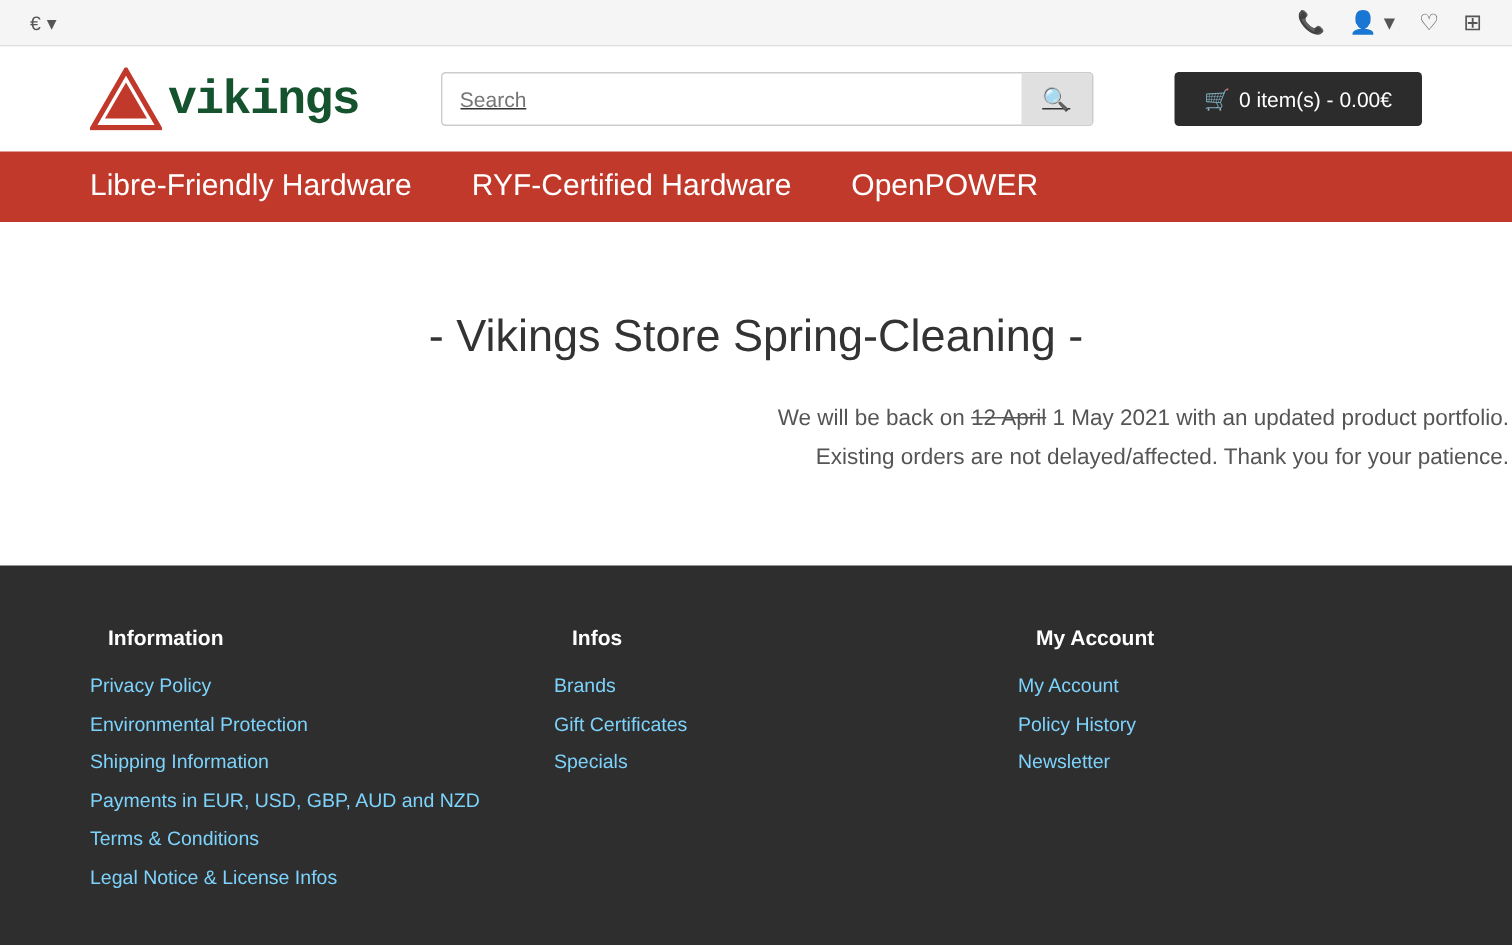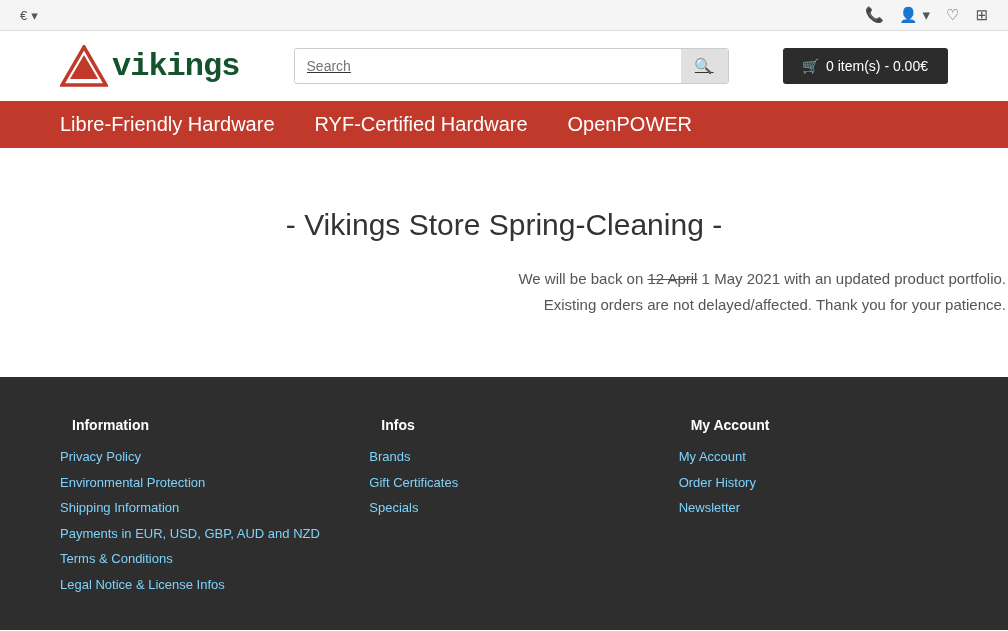--- a/index.html
+++ b/index.html
@@ -179,19 +179,19 @@
     <div class="footer-col">
       <h4>Infos</h4>
       <a href="#">Brands</a>
       <a href="#">Gift Certificates</a>
       <a href="#">Specials</a>
     </div>
 
     <div class="footer-col">
       <h4>My Account</h4>
       <a href="#">My Account</a>
-      <a href="#">Order History</a>
+      <a href="#">Policy History</a>
       <a href="#">Newsletter</a>
     </div>
 
   </div>
 
 </footer>
 
 </body></html>

